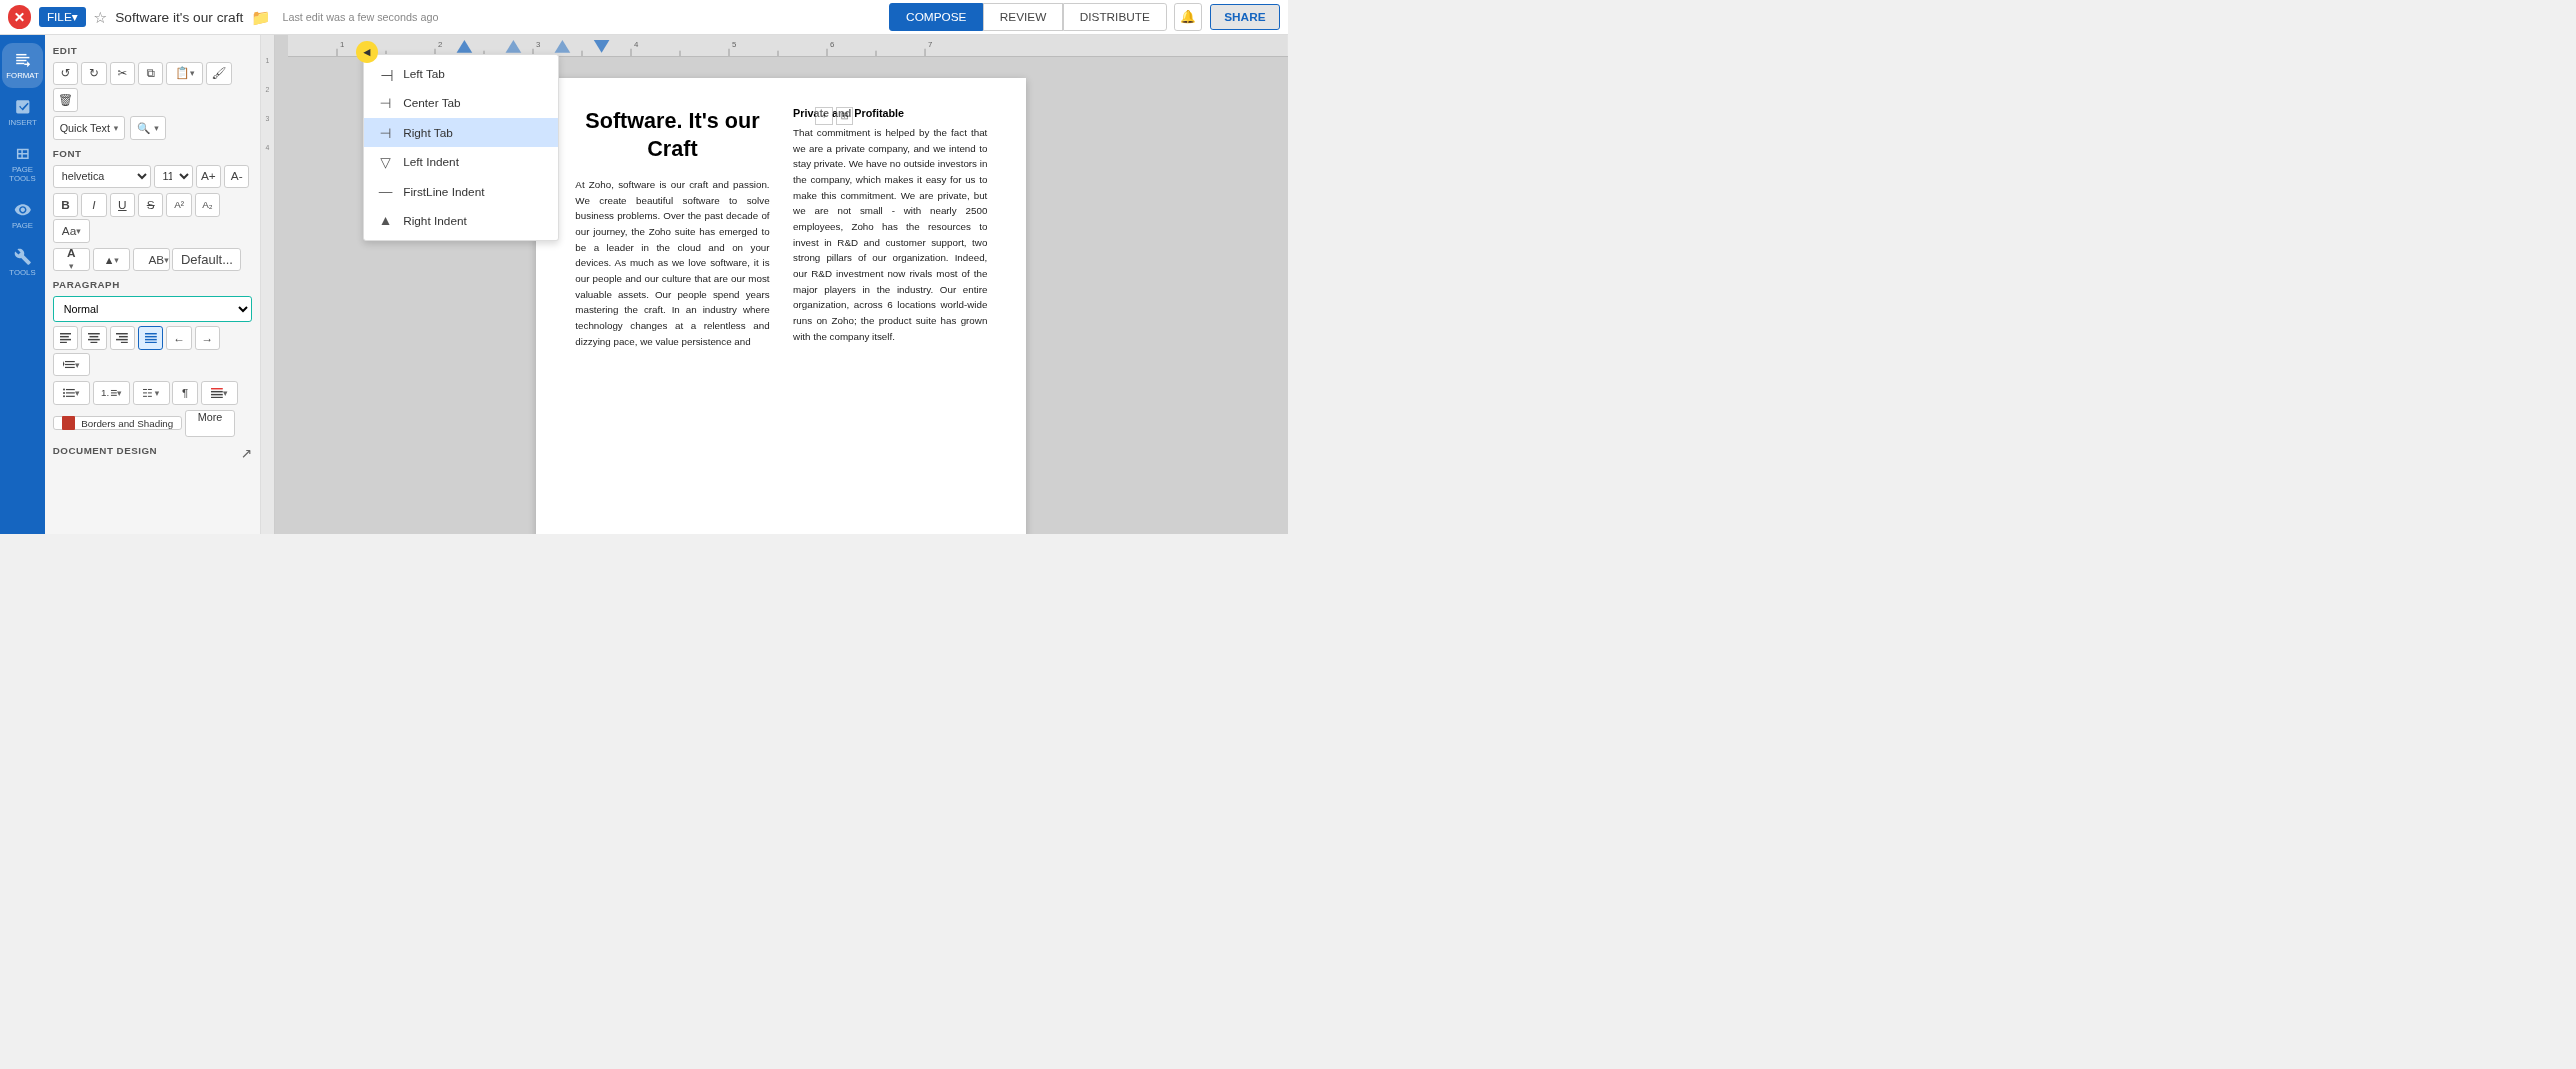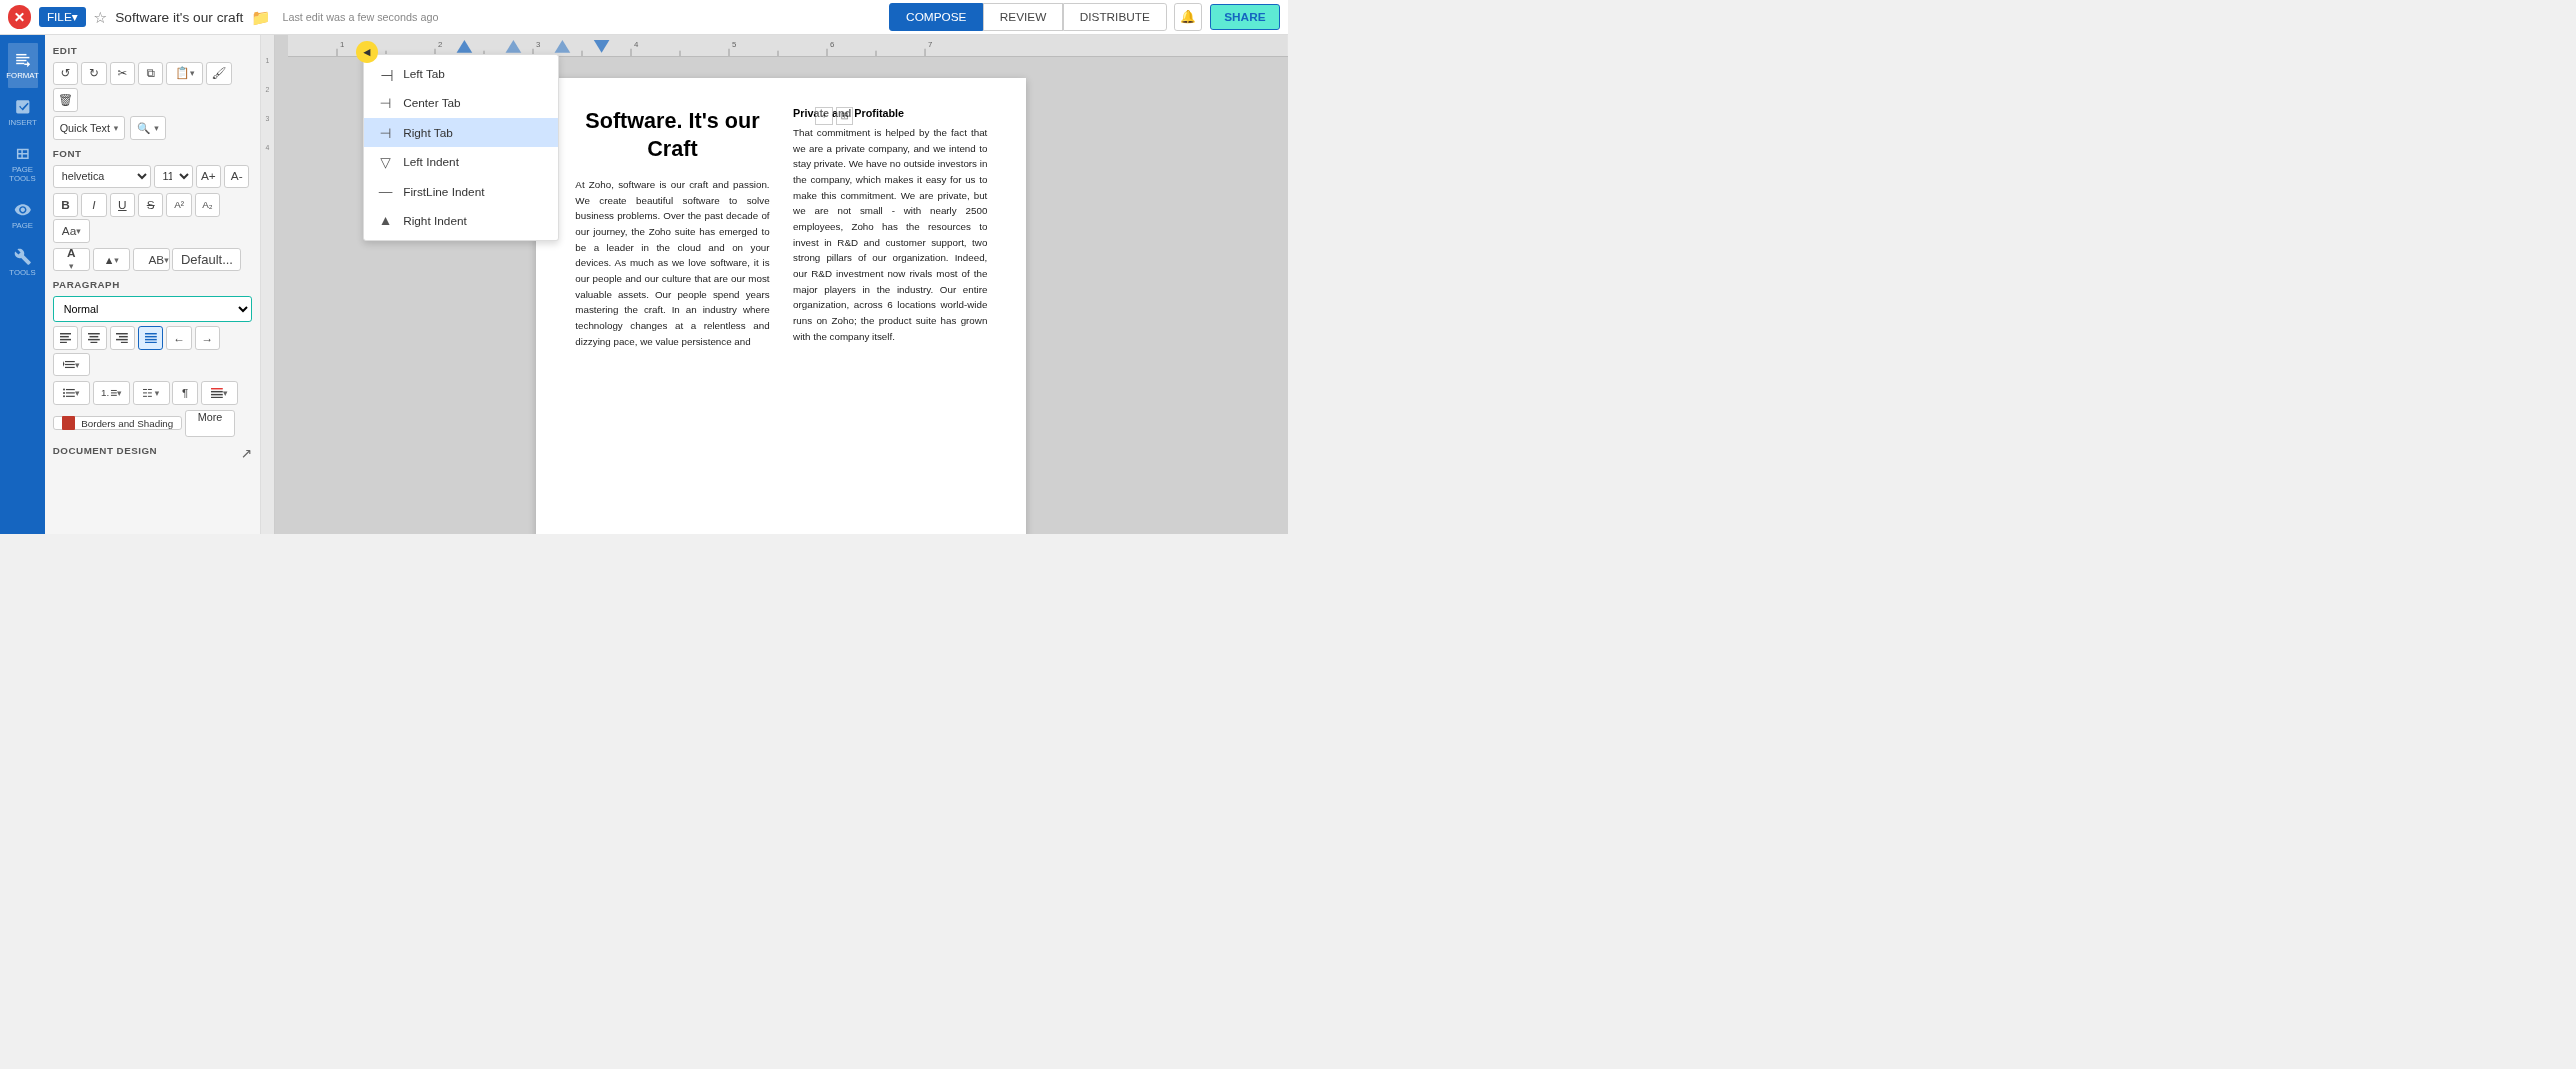--- a/index.html
+++ b/index.html
@@ -29,35 +29,35 @@
       background: #fff;
     }
     #topbar .top-tab.active { background: #1565c0; color: #fff; border-color: #1565c0; }
     #topbar .top-tab:first-child { border-radius: 2.9px 0 0 2.9px; }
     #topbar .top-tab:last-child { border-radius: 0 2.9px 2.9px 0; }
     #topbar .icon-btn {
       width: 27.4px; height: 27.4px; border: 1px solid #ccc; border-radius: 2.9px;
       display: flex; align-items: center; justify-content: center; cursor: pointer; font-size: 13.7px; color: #555;
     }
     #topbar .share-btn {
-      padding: 4.9px 13.7px; background: #5eead4; border: 1px solid #1565c0; color: #1565c0;
+      padding: 4.9px 13.7px; background: #e5e5e5; border: 1px solid #1565c0; color: #1565c0;
       border-radius: 2.9px; font-size: 11.8px; font-weight: bold; cursor: pointer;
     }
 
     
     #main { display: flex; height: calc(100% - 35px); }
 
     
     #icon-sidebar {
       width: 45px; background: #1565c0; display: flex; flex-direction: column; align-items: center;
       padding-top: 7.8px; gap: 2px; z-index: 90;
     }
     .icon-sidebar-item {
-      width: 30px; padding: 7.8px 3.9px; display: flex; flex-direction: column; align-items: center;
-      gap: 2.9px; cursor: pointer; color: #a0c4e8; font-size: 8.8px; text-align: center; border-radius: 1px;
+      width: 41px; padding: 7.8px 3.9px; display: flex; flex-direction: column; align-items: center;
+      gap: 2.9px; cursor: pointer; color: #a0c4e8; font-size: 8.8px; text-align: center; border-radius: 11px;
     }
     .icon-sidebar-item.active { background: rgba(255,255,255,0.2); color: #fff; }
     .icon-sidebar-item svg { width: 17.6px; height: 17.6px; }
 
     
     #left-panel {
       width: 216px; background: #f5f5f5; border-right: 1px solid #ddd;
       overflow-y: auto; padding: 9.8px 7.8px; font-size: 10.8px;
     }
     .section-title { font-size: 9.8px; font-weight: bold; color: #555; margin-bottom: 5.9px; letter-spacing: 0.5px; }

